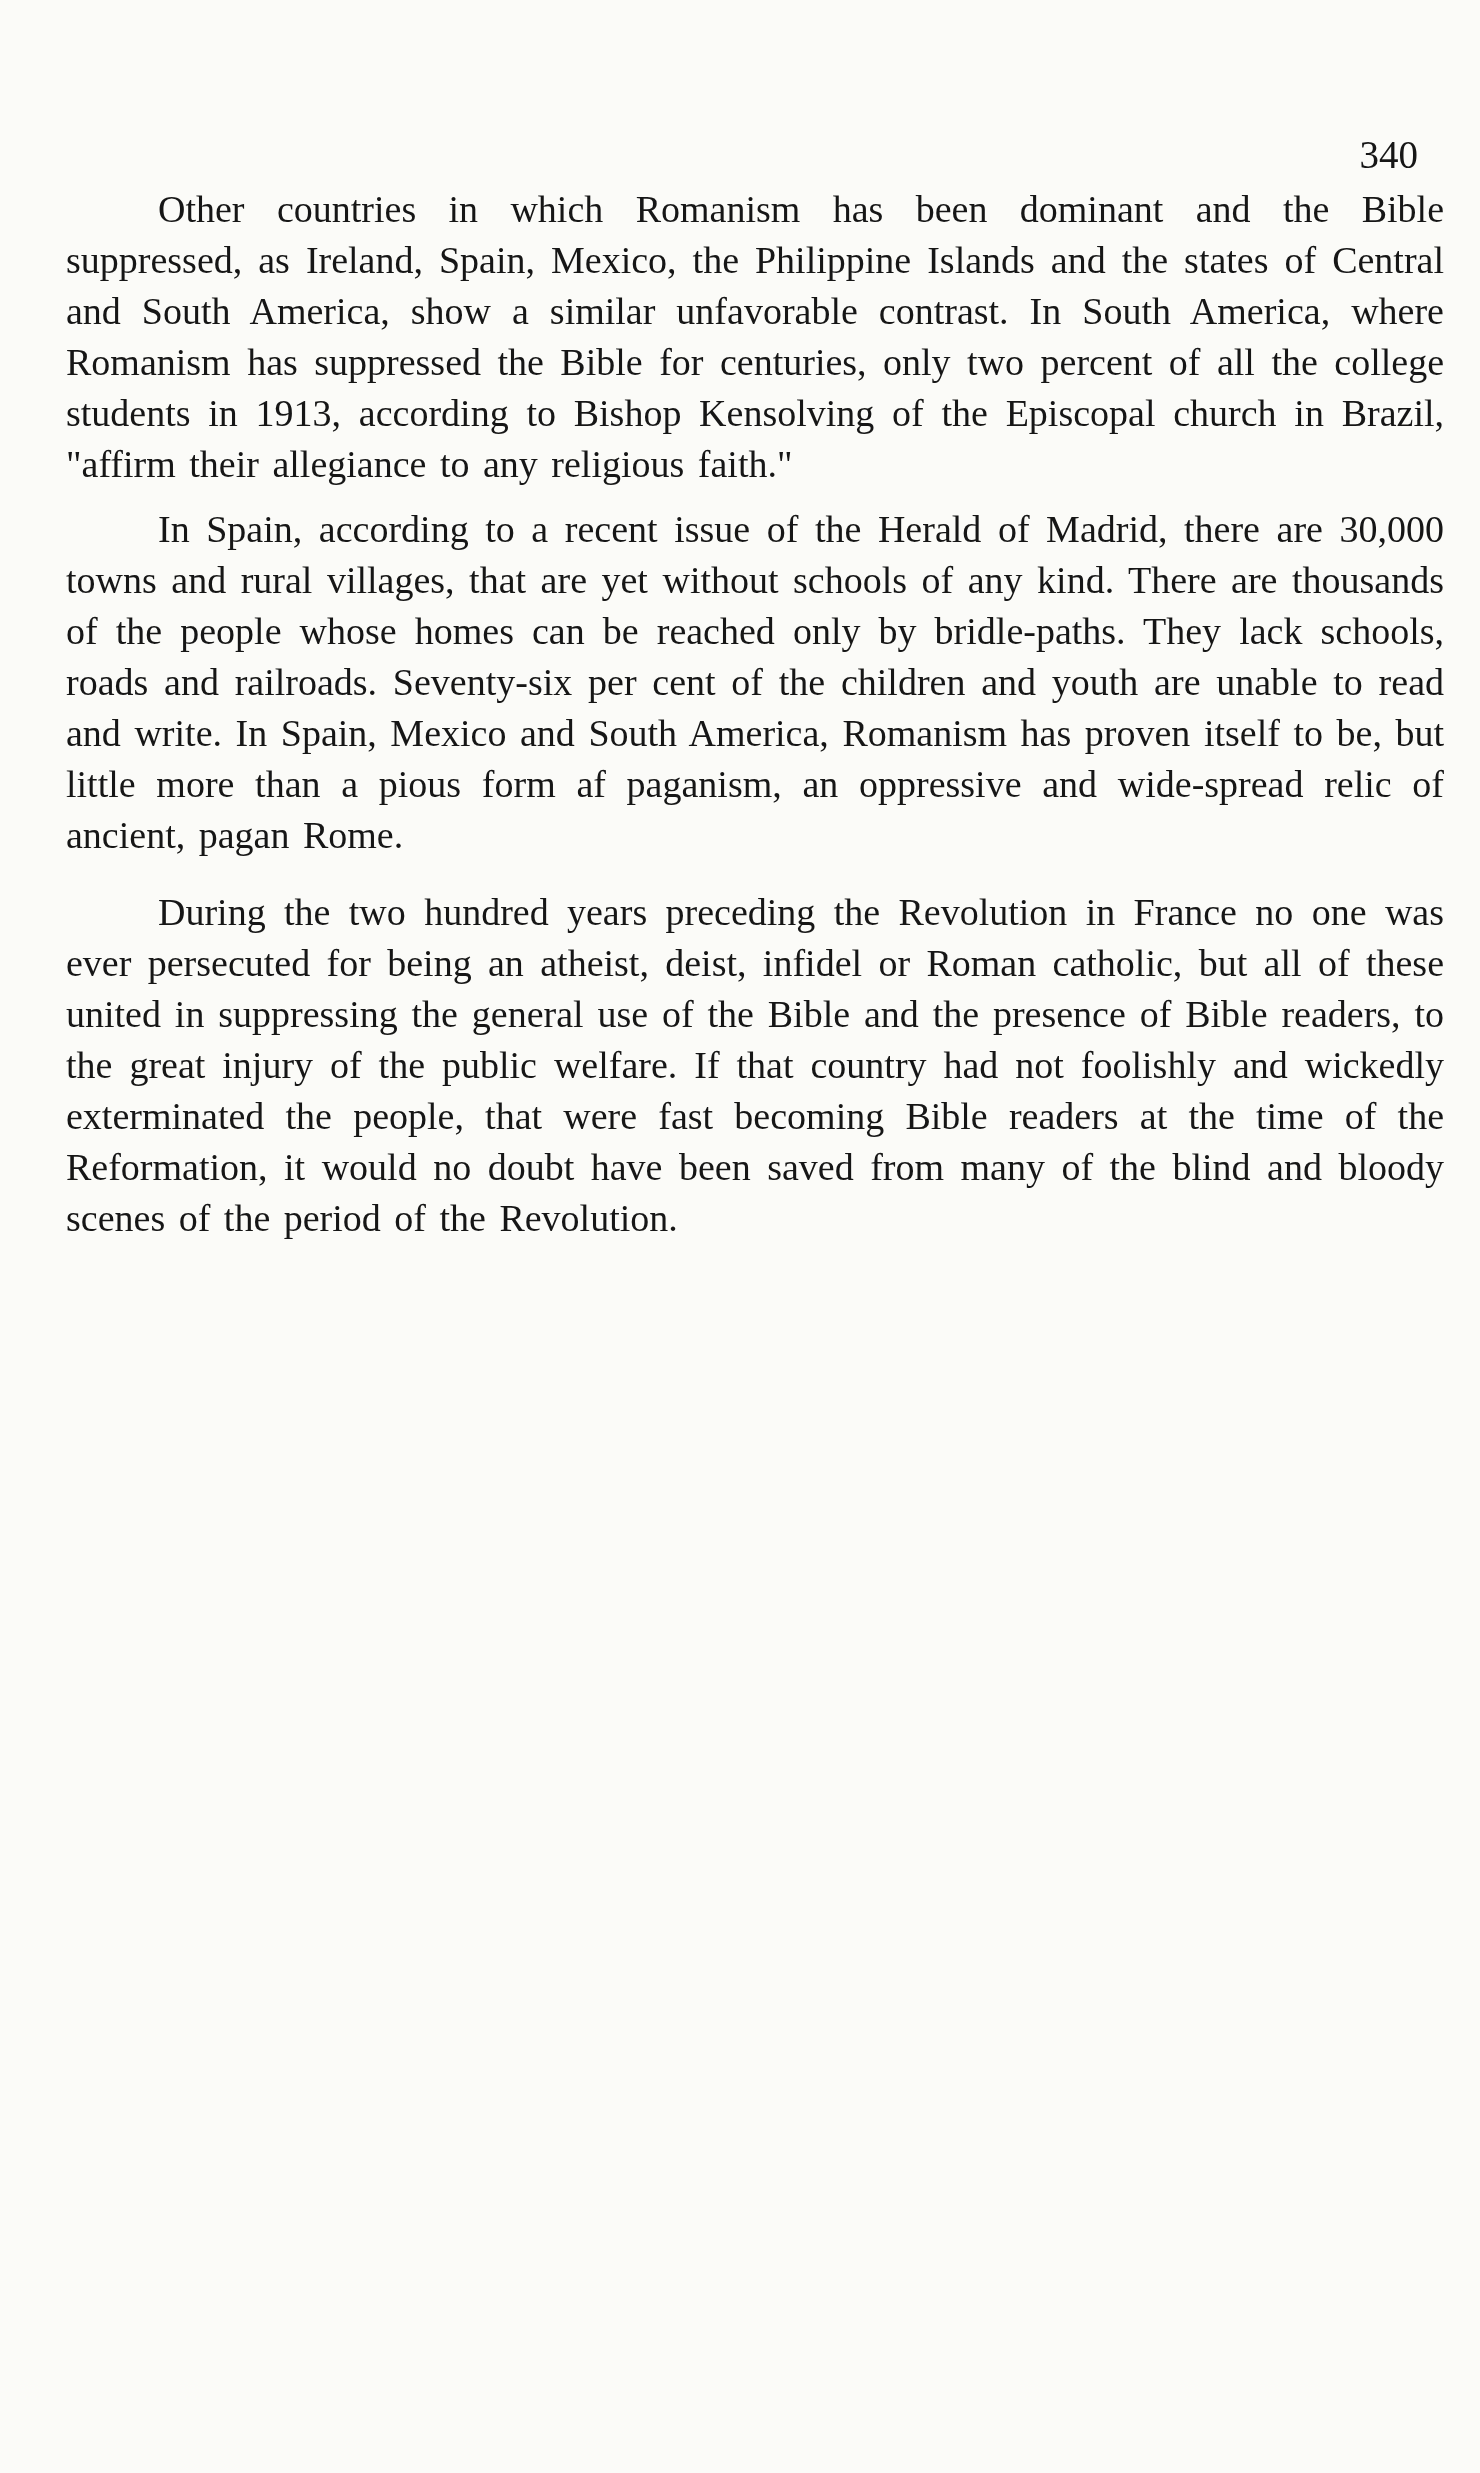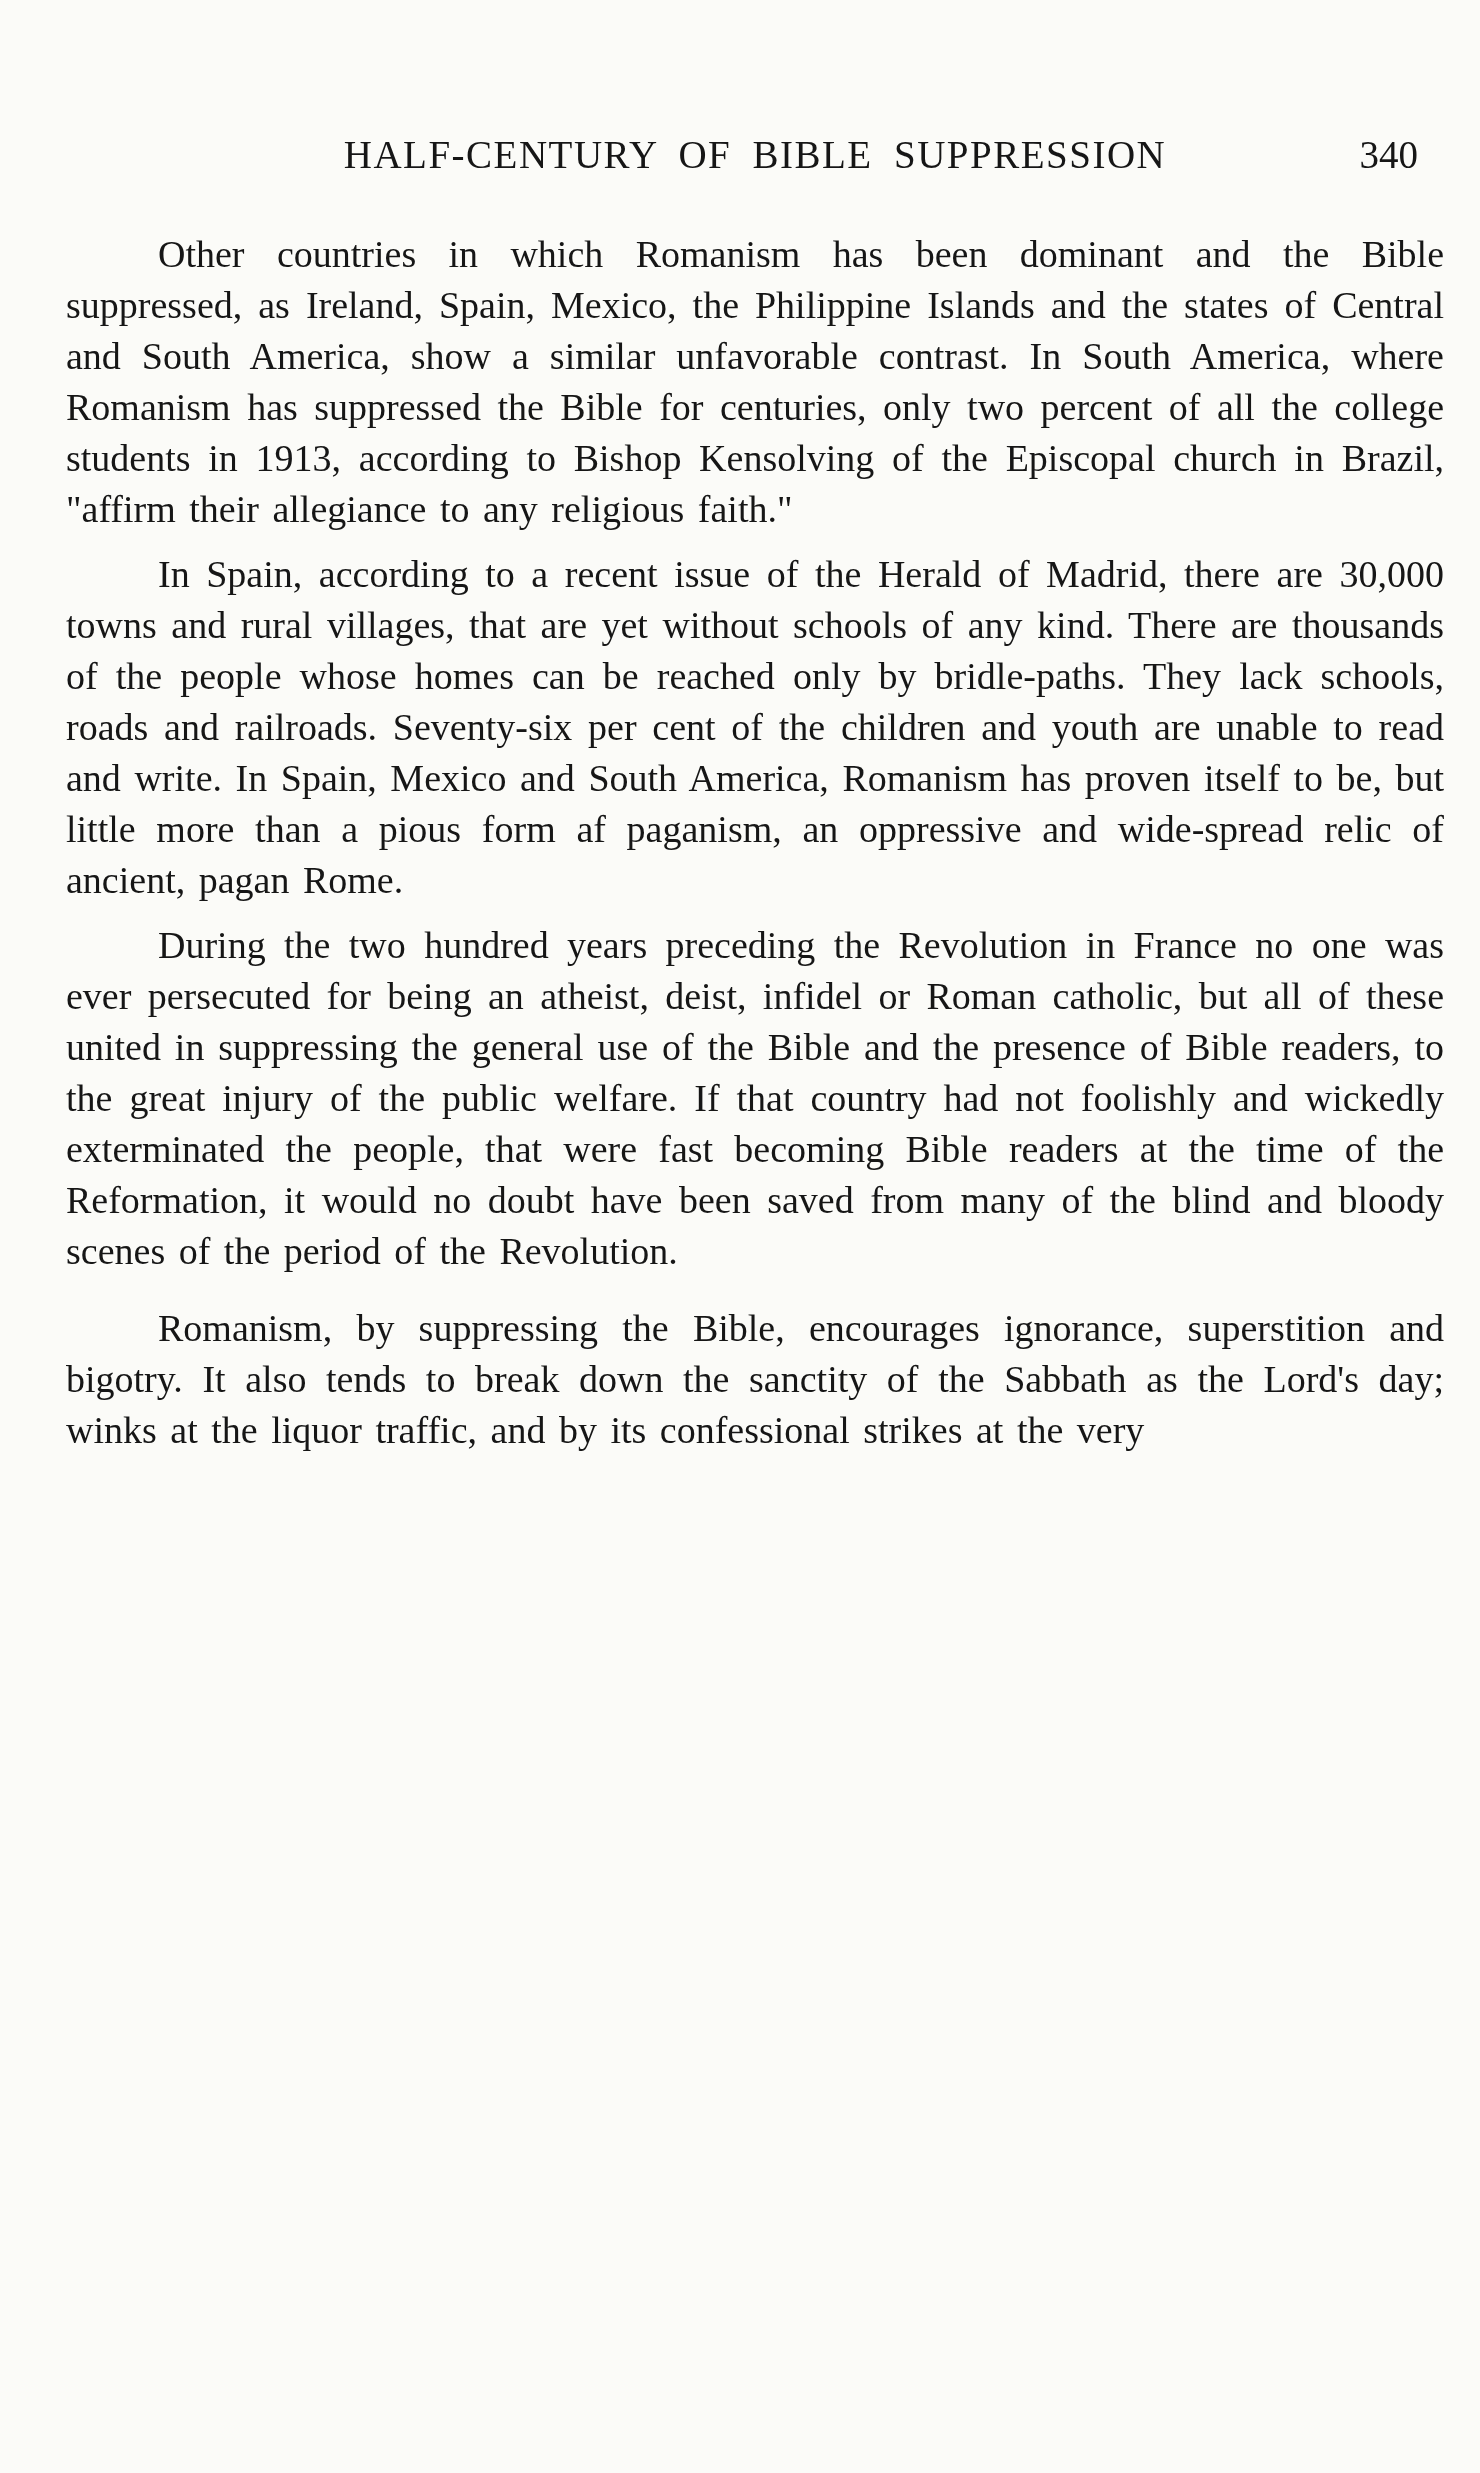--- a/index.html
+++ b/index.html
@@ -50,24 +50,22 @@
   .body-text p:last-child {
     margin-top: 26px;
   }
 </style>
 </head>
 <body>
 
 <div class="page">
 
   <div class="running-header">
-    <span>HALF-CENTURY OF BIBLE SUPPRESSION</span>
     <span class="page-number">340</span>
   </div>
 
   <div class="body-text">
     <p>Other countries in which Romanism has been dominant and the Bible suppressed, as Ireland, Spain, Mexico, the Philippine Islands and the states of Central and South America, show a similar unfavorable contrast. In South America, where Romanism has suppressed the Bible for centuries, only two percent of all the college students in 1913, according to Bishop Kensolving of the Episcopal church in Brazil, "affirm their allegiance to any religious faith."</p>
     <p>In Spain, according to a recent issue of the Herald of Madrid, there are 30,000 towns and rural villages, that are yet without schools of any kind. There are thousands of the people whose homes can be reached only by bridle-paths. They lack schools, roads and railroads. Seventy-six per cent of the children and youth are unable to read and write. In Spain, Mexico and South America, Romanism has proven itself to be, but little more than a pious form af paganism, an oppressive and wide-spread relic of ancient, pagan Rome.</p>
     <p>During the two hundred years preceding the Revolution in France no one was ever persecuted for being an atheist, deist, infidel or Roman catholic, but all of these united in suppressing the general use of the Bible and the presence of Bible readers, to the great injury of the public welfare. If that country had not foolishly and wickedly exterminated the people, that were fast becoming Bible readers at the time of the Reformation, it would no doubt have been saved from many of the blind and bloody scenes of the period of the Revolution.</p>
-    <p>Romanism, by suppressing the Bible, encourages ignorance, superstition and bigotry. It also tends to break down the sanctity of the Sabbath as the Lord's day; winks at the liquor traffic, and by its confessional strikes at the very</p>
   </div>
 
 </div>
 
 </body></html>

